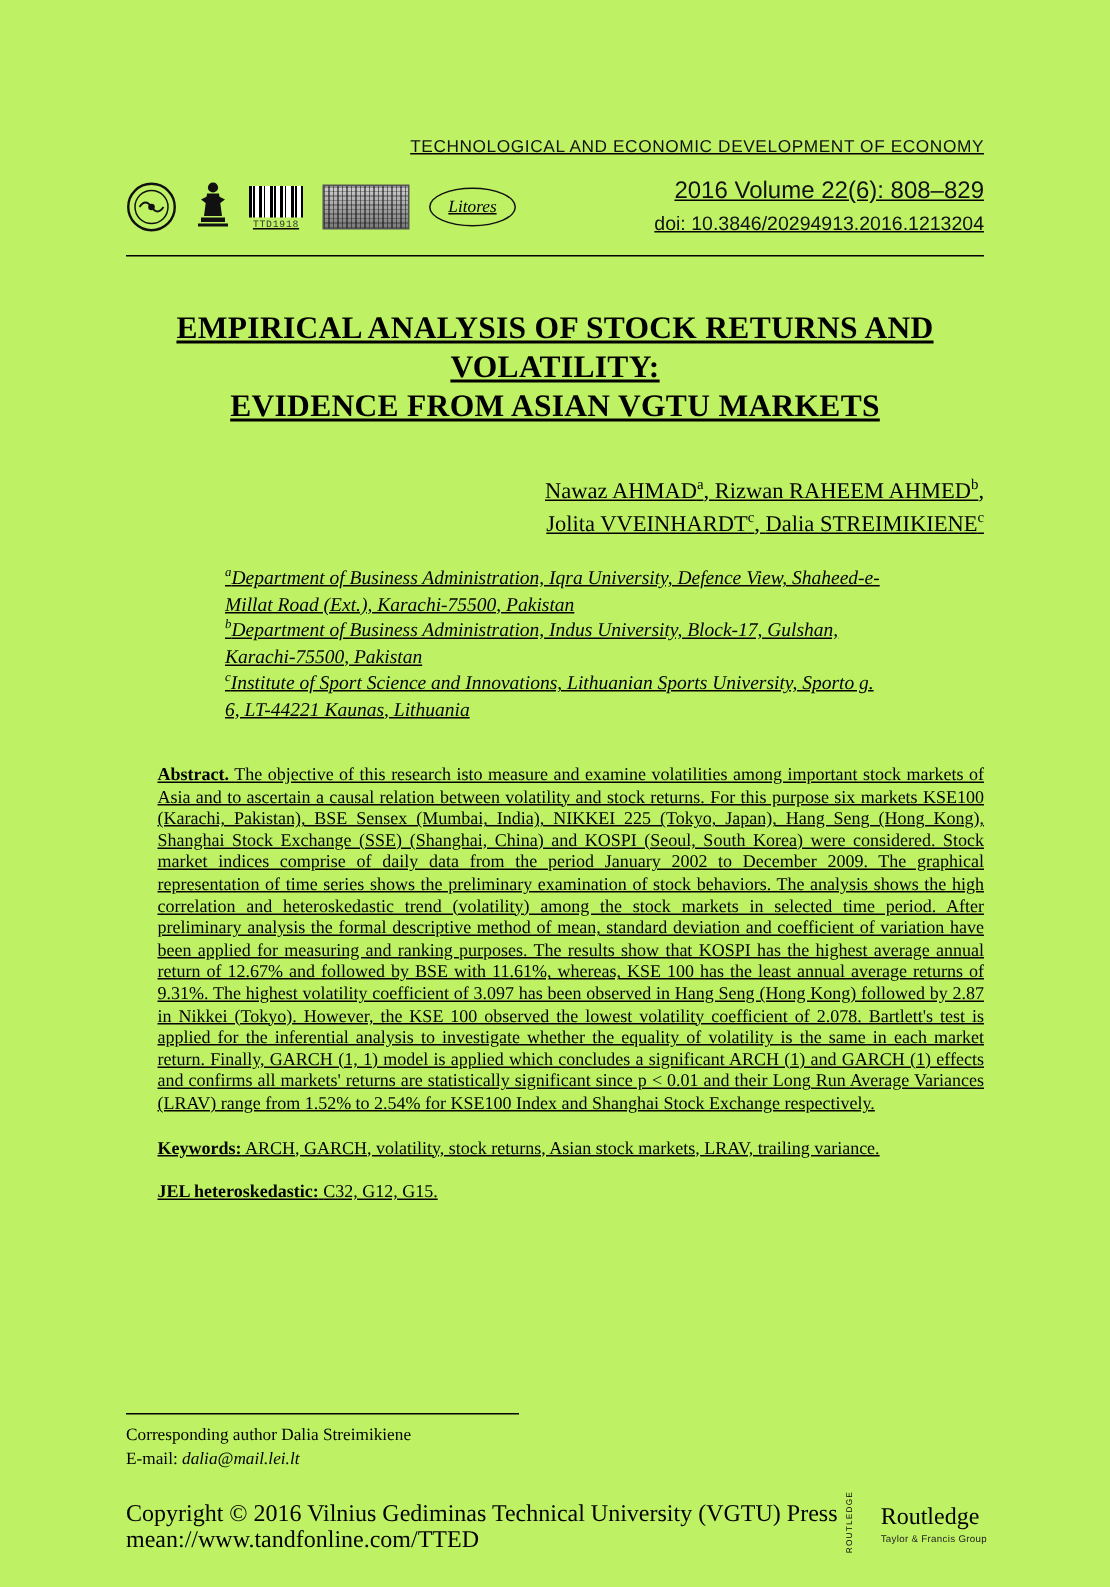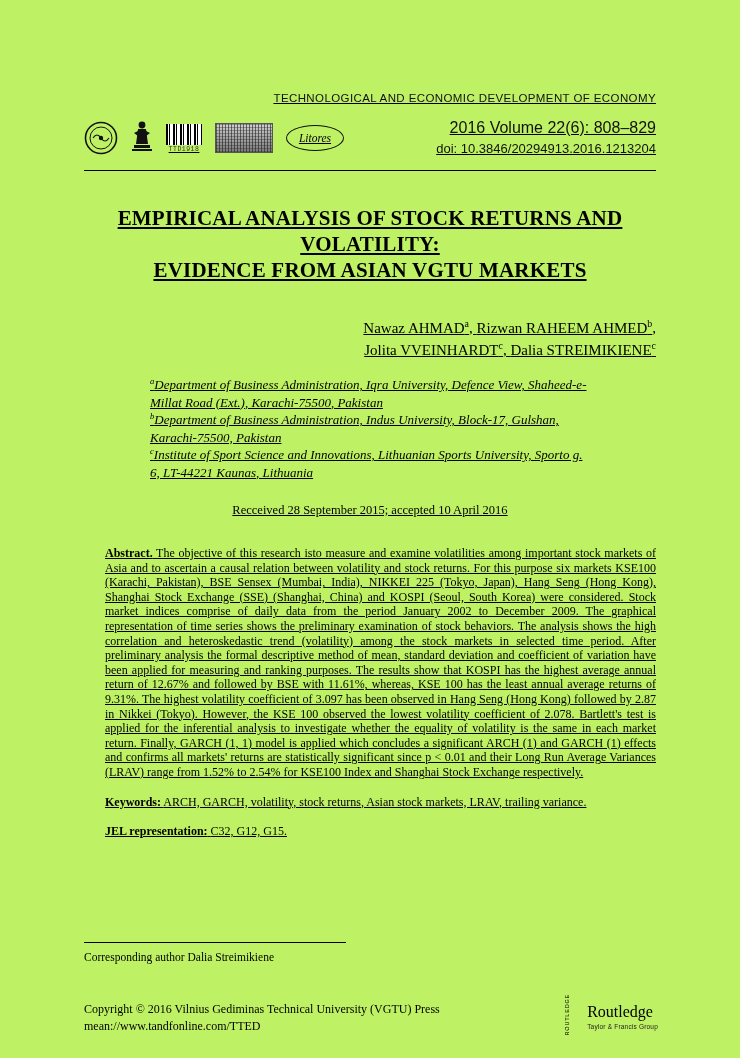--- a/index.html
+++ b/index.html
@@ -47,21 +47,21 @@
   .affil { text-align:left; font-style:italic; font-size:13px; line-height:17.5px; max-width:440px; margin:0 auto; }
   .received { text-align:center; font-size:12.5px; margin-top:22px; }
   
   .abstract { margin:28px 0 0 21px; font-size:12px; line-height:14.6px; text-align:justify; }
   .block { margin:15px 0 0 21px; font-size:12px; line-height:14.6px; text-align:justify; }
   .lbl { font-weight:bold; }
   
   .footnote { position:absolute; left:84px; right:71px; top:942px; font-size:11.5px; line-height:16px; }
   .foot-rule { width:262px; border-top:1px solid #000; margin-bottom:6px; }
   .email-val { font-style:italic; }
-  .copyright { position:absolute; left:84px; top:1001px; font-size:12px; line-height:17px; }
+  .copyright { position:absolute; left:84px; top:1001px; font-size:16px; line-height:17px; }
   .routledge { position:absolute; right:82px; top:997px; display:flex; align-items:stretch; gap:15px; height:38px; }
   .rt-left { display:flex; flex-direction:column; align-items:center; justify-content:flex-end; width:11px; }
   .rt-vert {
     writing-mode:vertical-rl; transform:rotate(180deg);
     font-family:"Liberation Sans", sans-serif; font-size:5.5px; letter-spacing:.8px; color:#000;
   }
   .rt-right { display:flex; flex-direction:column; justify-content:center; }
   .rt-name { font-family:"Liberation Serif", serif; font-size:16px; color:#000; }
   .rt-tag { font-family:"Liberation Sans", sans-serif; font-size:6.5px; color:#222; margin-top:2px; letter-spacing:.2px; }
 </style>
@@ -113,31 +113,31 @@
     <div class="authors-line"><span>Nawaz AHMAD</span><sup>a</sup><span>, </span><span>Rizwan RAHEEM AHMED</span><sup>b</sup><span>,</span></div>
     <div class="authors-line"><span>Jolita VVEINHARDT</span><sup>c</sup><span>, </span><span>Dalia STREIMIKIENE</span><sup>c</sup></div>
   </div>
 
   <div class="affils">
     <p class="affil"><sup>a</sup><span>Department of Business Administration, Iqra University, Defence View, Shaheed-e-Millat Road (Ext.), Karachi-75500, Pakistan</span></p>
     <p class="affil"><sup>b</sup><span>Department of Business Administration, Indus University, Block-17, Gulshan, Karachi-75500, Pakistan</span></p>
     <p class="affil"><sup>c</sup><span>Institute of Sport Science and Innovations, Lithuanian Sports University, Sporto g. 6, LT-44221 Kaunas, Lithuania</span></p>
   </div>
 
-  <p class="received">Recceived 28 September 2015; accepted 10 April 2016</p>
 
   <p class="abstract"><span class="lbl">Abstract.</span> <span>The objective of this research isto measure and examine volatilities among important stock markets of Asia and to ascertain a causal relation between volatility and stock returns. For this purpose six markets KSE100 (Karachi, Pakistan), BSE Sensex (Mumbai, India), NIKKEI 225 (Tokyo, Japan), Hang Seng (Hong Kong), Shanghai Stock Exchange (SSE) (Shanghai, China) and KOSPI (Seoul, South Korea) were considered. Stock market indices comprise of daily data from the period January 2002 to December 2009. The graphical representation of time series shows the preliminary examination of stock behaviors. The analysis shows the high correlation and heteroskedastic trend (volatility) among the stock markets in selected time period. After preliminary analysis the formal descriptive method of mean, standard deviation and coefficient of variation have been applied for measuring and ranking purposes. The results show that KOSPI has the highest average annual return of 12.67% and followed by BSE with 11.61%, whereas, KSE 100 has the least annual average returns of 9.31%. The highest volatility coefficient of 3.097 has been observed in Hang Seng (Hong Kong) followed by 2.87 in Nikkei (Tokyo). However, the KSE 100 observed the lowest volatility coefficient of 2.078. Bartlett's test is applied for the inferential analysis to investigate whether the equality of volatility is the same in each market return. Finally, GARCH (1, 1) model is applied which concludes a significant ARCH (1) and GARCH (1) effects and confirms all markets' returns are statistically significant since p &lt; 0.01 and their Long Run Average Variances (LRAV) range from 1.52% to 2.54% for KSE100 Index and Shanghai Stock Exchange respectively.</span></p>
 
   <p class="block"><span class="lbl">Keywords:</span> <span>ARCH, GARCH, volatility, stock returns, Asian stock markets, LRAV, trailing variance.</span></p>
 
-  <p class="block"><span class="lbl">JEL representation:</span> <span>C32, G12, G15.</span></p>
+  <p class="block"><span class="lbl">JEL heteroskedastic:</span> <span>C32, G12, G15.</span></p>
 
   <div class="footnote">
     <div class="foot-rule"></div>
     <div>Corresponding author Dalia Streimikiene</div>
+    <div><span>E-mail: </span><span class="email-val">dalia@mail.lei.lt</span></div>
   </div>
 
   <div class="copyright">
     <div>Copyright © 2016 Vilnius Gediminas Technical University (VGTU) Press</div>
     <div>mean://www.tandfonline.com/TTED</div>
   </div>
 
   <div class="routledge">
     <div class="rt-left">
       <svg width="9" height="10" viewBox="0 0 9 10">

